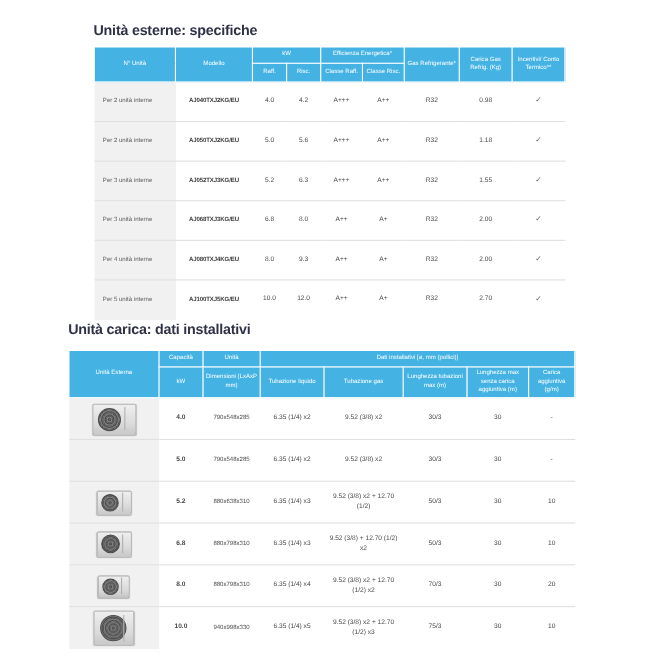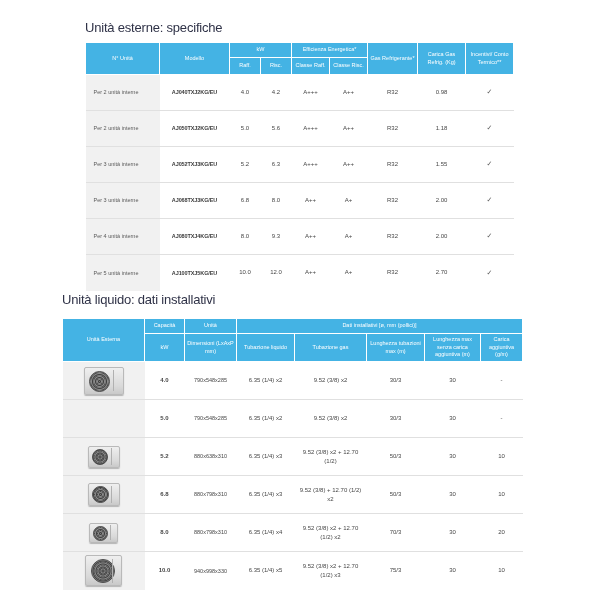--- a/index.html
+++ b/index.html
@@ -2,21 +2,21 @@
 <html><head>
 <meta charset="utf-8">
 <style>
   html,body { margin:0; padding:0; }
   body {
     width:600px; height:600px; background:#ffffff; position:relative;
     font-family:"Liberation Sans", sans-serif;
     -webkit-font-smoothing:antialiased;
   }
   .page-title {
-    position:absolute; font-weight:normal; font-size:13px; color:#2f3247;
+    position:absolute; font-weight:bold; font-size:13px; color:#2f3247;
     letter-spacing:-0.2px;
   }
   #title1 { left:85px; top:20px; }
   #title2 { left:62px; top:292px; }
 
   table { border-collapse:collapse; table-layout:fixed; position:absolute; }
   #specs-table  { left:85px; top:42px;  width:428px; }
   #install-table{ left:62px; top:318px; width:460px; }
 
   th {
@@ -164,21 +164,21 @@
       <td>12.0</td>
       <td>A++</td>
       <td>A+</td>
       <td>R32</td>
       <td>2.70</td>
       <td class="c-check">✓</td>
     </tr>
   </tbody>
 </table>
 
-<div id="title2" class="page-title">Unità liquido: dati installativi</div>
+<div id="title2" class="page-title">Unità carica: dati installativi</div>
 
 <table id="install-table">
   <colgroup>
     <col style="width:82px">
       <col style="width:40px">
       <col style="width:52px">
       <col style="width:58px">
     <col style="width:72px">
       <col style="width:58px">
       <col style="width:56px">

